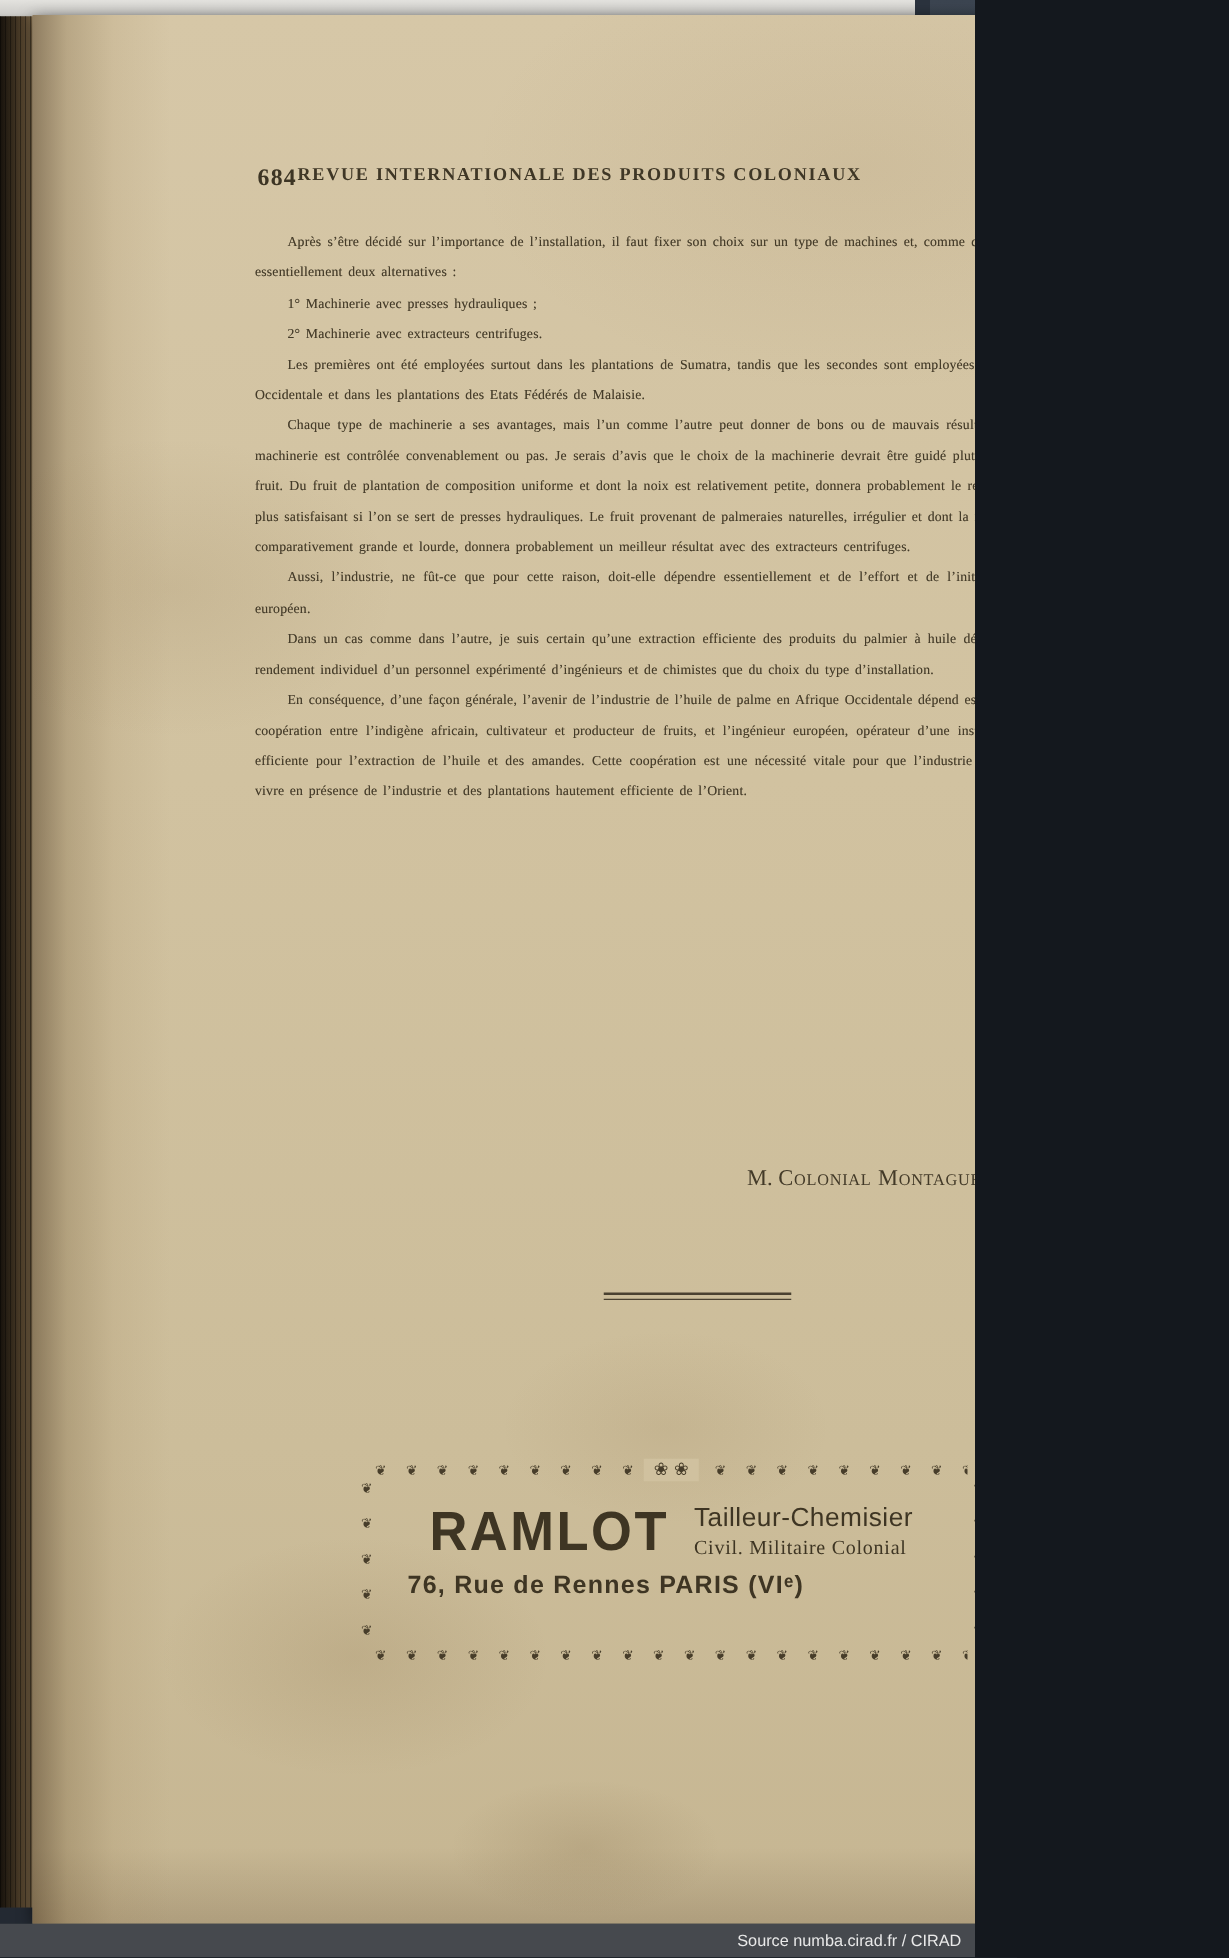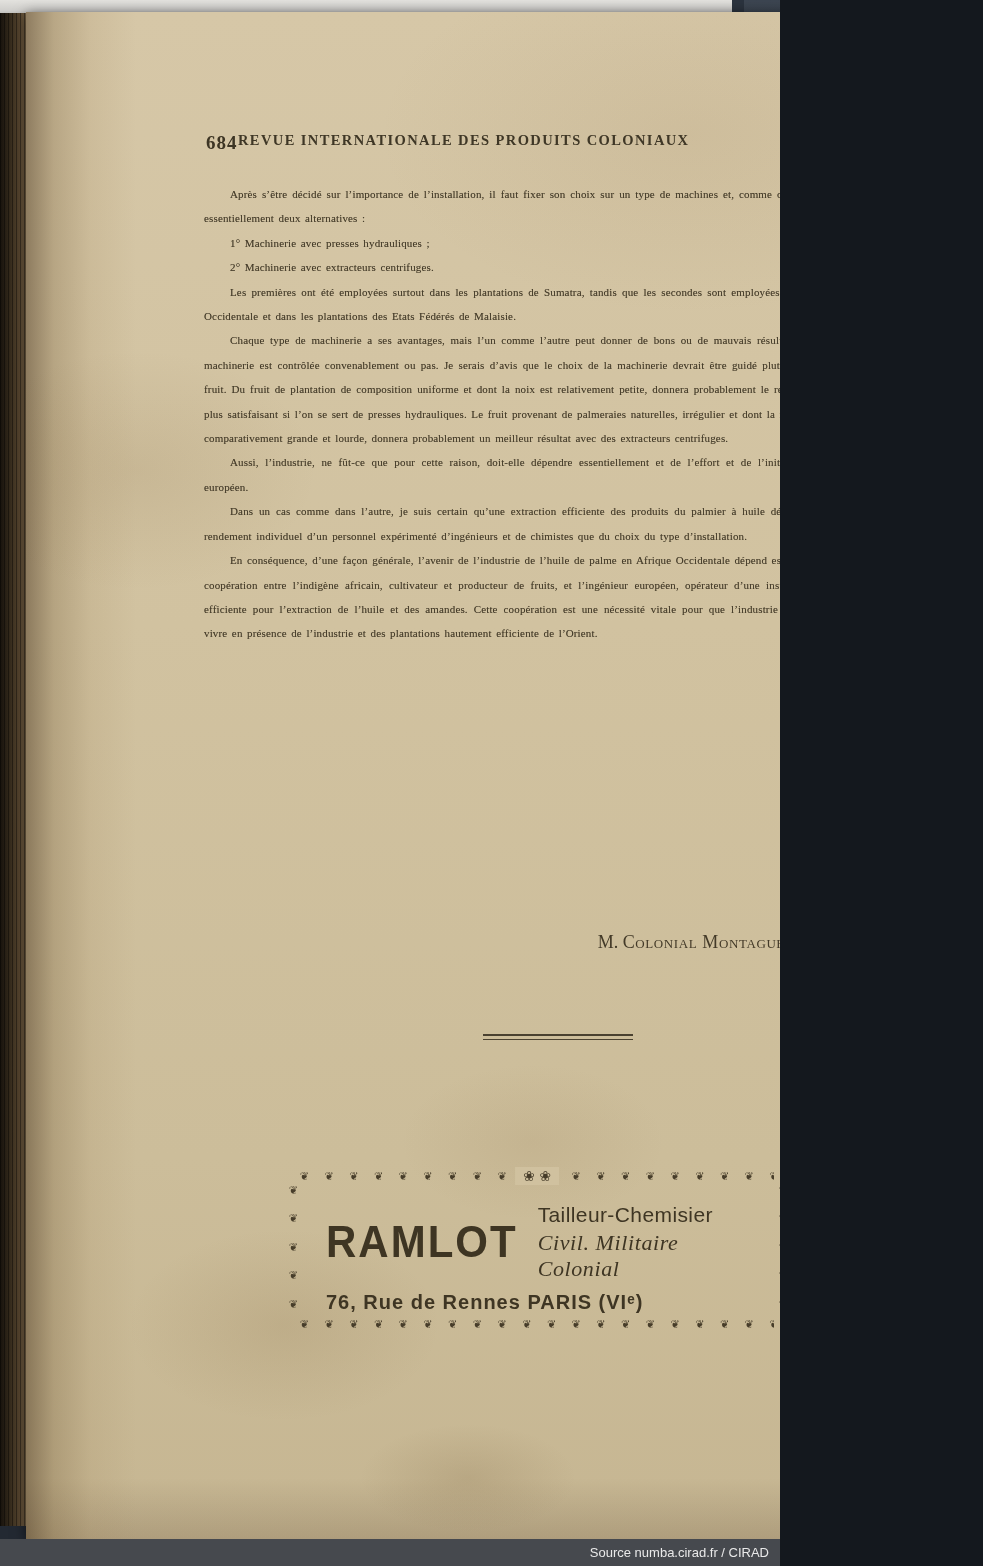--- a/index.html
+++ b/index.html
@@ -87,21 +87,21 @@
     background:#d0c19f; padding:0 8px; line-height:18px;
   }
   .ad-inner { position:absolute; left:42px; right:42px; top:32px; }
   .ad-row { display:flex; justify-content:center; align-items:center; gap:20px; }
   .brand {
     font-family:"Liberation Sans","DejaVu Sans",sans-serif; font-weight:700;
     font-size:42px; line-height:0.95; letter-spacing:2px; transform:scaleY(1.05);
   }
   .ad-col { padding-top:1px; }
   .ad-line1 { font-family:"Liberation Sans","DejaVu Sans",sans-serif; font-weight:400; font-size:21px; letter-spacing:0.4px; }
-  .ad-line2 { font-style:italic; font-size:22px; margin-top:3px; letter-spacing:0.6px; }
+  .ad-line2 { font-size:16px; margin-top:3px; letter-spacing:0.6px; }
   .ad-address {
     margin-top:9px; text-align:left;
     font-family:"Liberation Sans","DejaVu Sans",sans-serif; font-weight:700;
     font-size:20px; letter-spacing:1px;
   }
 
   .footer-bar {
     position:absolute; left:0; bottom:0; width:100%; height:27px;
     background:#46494e; color:#e9e9e9;
     font-family:"Liberation Sans","DejaVu Sans",sans-serif;

